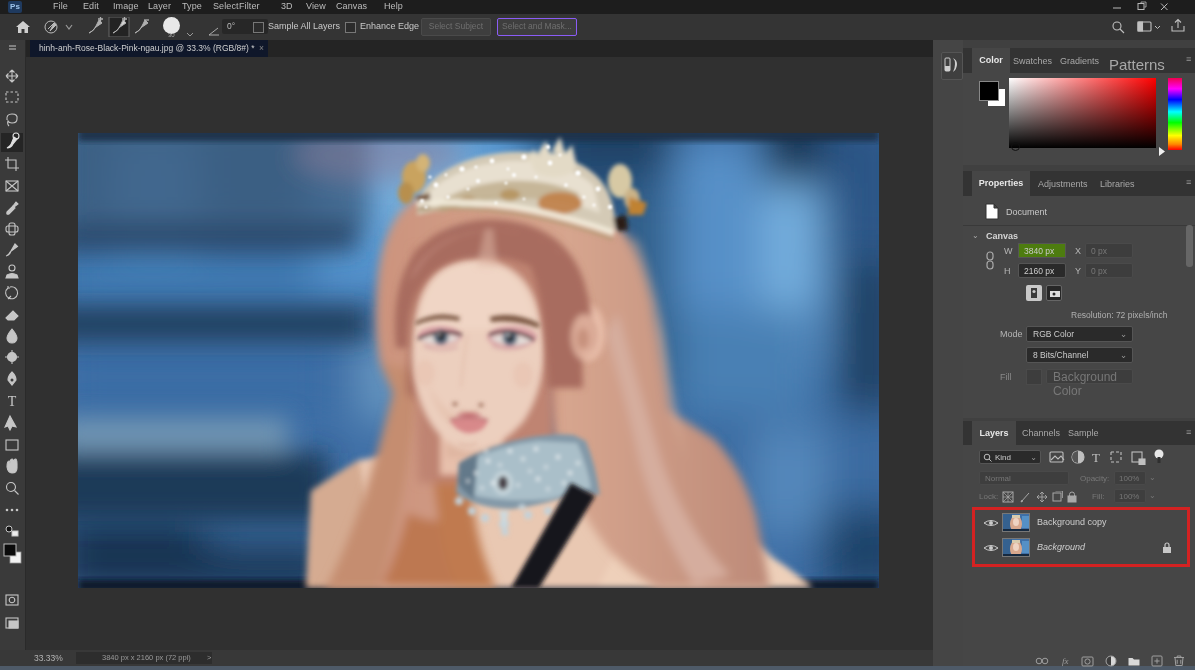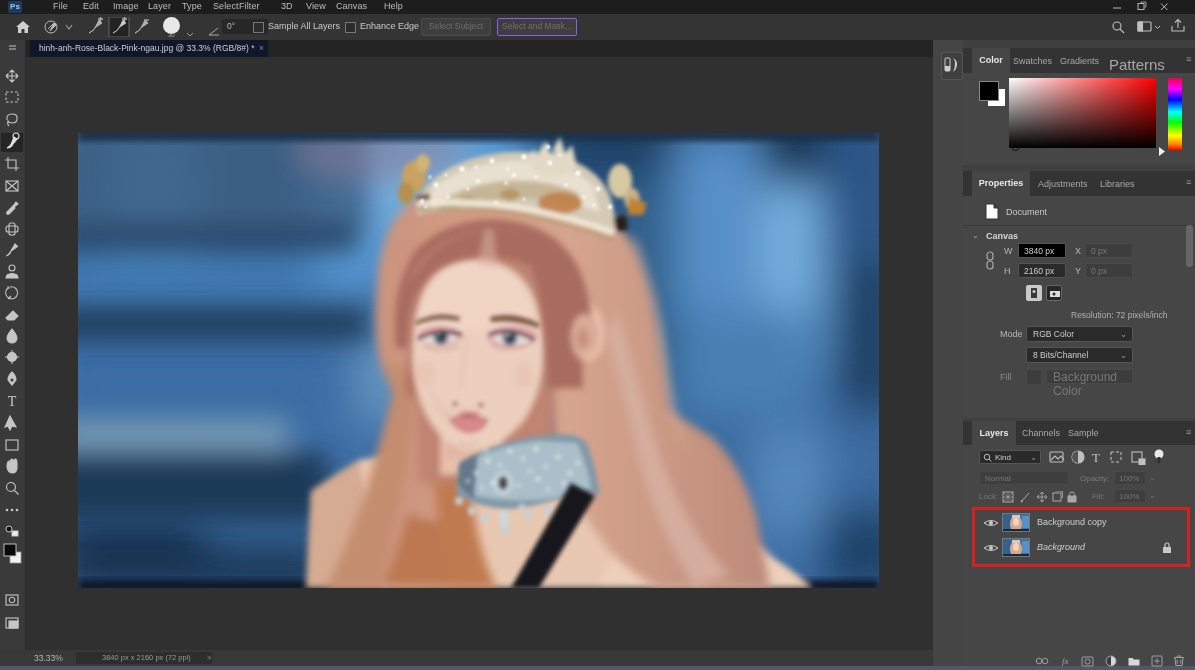--- a/index.html
+++ b/index.html
@@ -520,21 +520,21 @@
         <path d="M1 1 h8 l4 4 v11 h-12 z M9 1 v4 h4" fill="#fff" stroke="#333"></path>
       </svg>
   </div>
   <div class="abs txt" style="left:1006px;top:207px;font-size:9px;">Document</div>
   <div class="abs" style="left:963px;top:225px;width:232px;height:1px;background:#393939;"></div>
 
   <div class="abs" style="left:972px;top:231px;color:#aaa;font-size:8px;">⌄</div>
   <div class="abs txt" style="left:986px;top:231px;font-size:9px;font-weight:bold;color:#d5d5d5;">Canvas</div>
 
   <div class="abs txt" style="left:1004px;top:246px;font-size:9px;color:#b5b5b5;">W</div>
-  <div class="abs" style="left:1018px;top:243px;width:48px;height:15px;background:#000000;border:1px solid #555;border-radius:0;color:#ccc;font-size:8.5px;line-height:14px;padding-left:5px;box-sizing:border-box;">3840 px</div>
+  <div class="abs" style="left:1018px;top:243px;width:48px;height:15px;background:#4d7c0f;border:1px solid #555;border-radius:0;color:#ccc;font-size:8.5px;line-height:14px;padding-left:5px;box-sizing:border-box;">3840 px</div>
   <div class="abs txt" style="left:1075px;top:246px;font-size:9px;color:#b5b5b5;">X</div>
   <div class="abs" style="left:1085px;top:243px;width:48px;height:15px;background:#3d3d3d;border:1px solid #4a4a4a;border-radius:2px;color:#777;font-size:8.5px;line-height:14px;padding-left:5px;box-sizing:border-box;">0 px</div>
   <div class="abs txt" style="left:1004px;top:266px;font-size:9px;color:#b5b5b5;">H</div>
   <div class="abs" style="left:1018px;top:263px;width:48px;height:15px;background:#2a2a2a;border:1px solid #555;border-radius:2px;color:#ccc;font-size:8.5px;line-height:14px;padding-left:5px;box-sizing:border-box;">2160 px</div>
   <div class="abs txt" style="left:1075px;top:266px;font-size:9px;color:#b5b5b5;">Y</div>
   <div class="abs" style="left:1085px;top:263px;width:48px;height:15px;background:#3d3d3d;border:1px solid #4a4a4a;border-radius:2px;color:#777;font-size:8.5px;line-height:14px;padding-left:5px;box-sizing:border-box;">0 px</div>
 
   <div class="abs" style="left:985px;top:248px;width:10px;height:26px;">
     <svg width="10" height="26">
         <g fill="none" stroke="#aaa" stroke-width="1.2">

